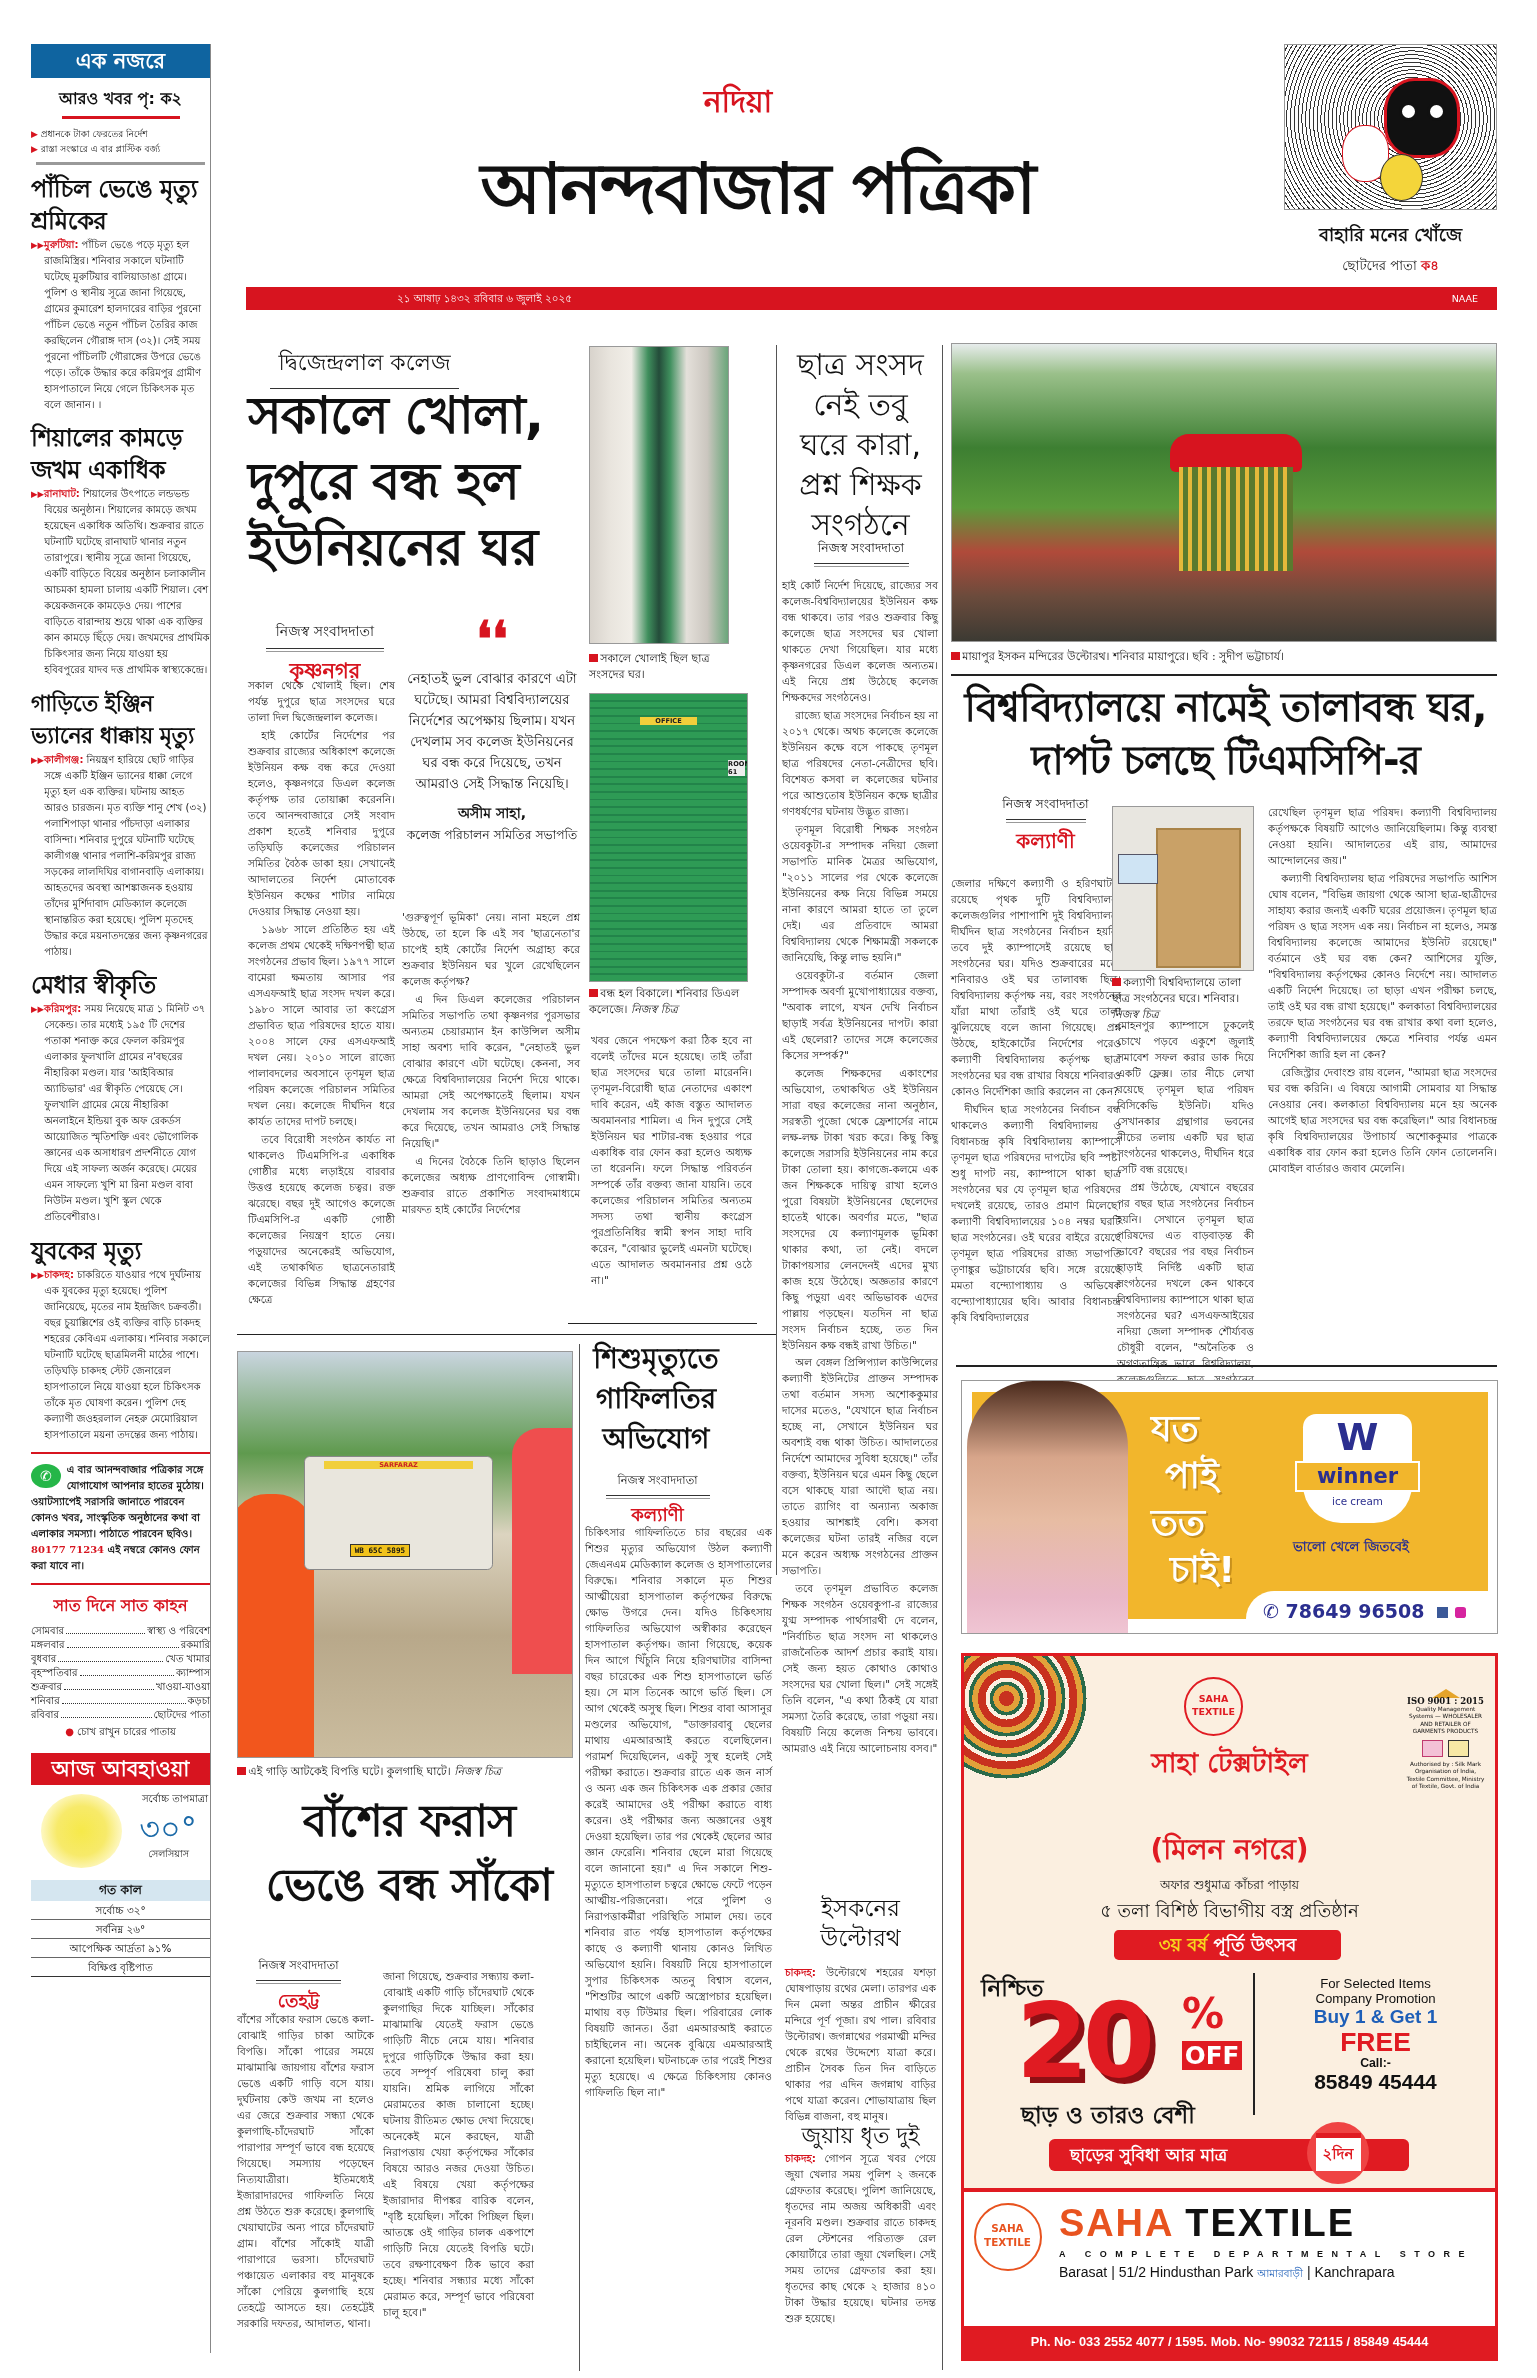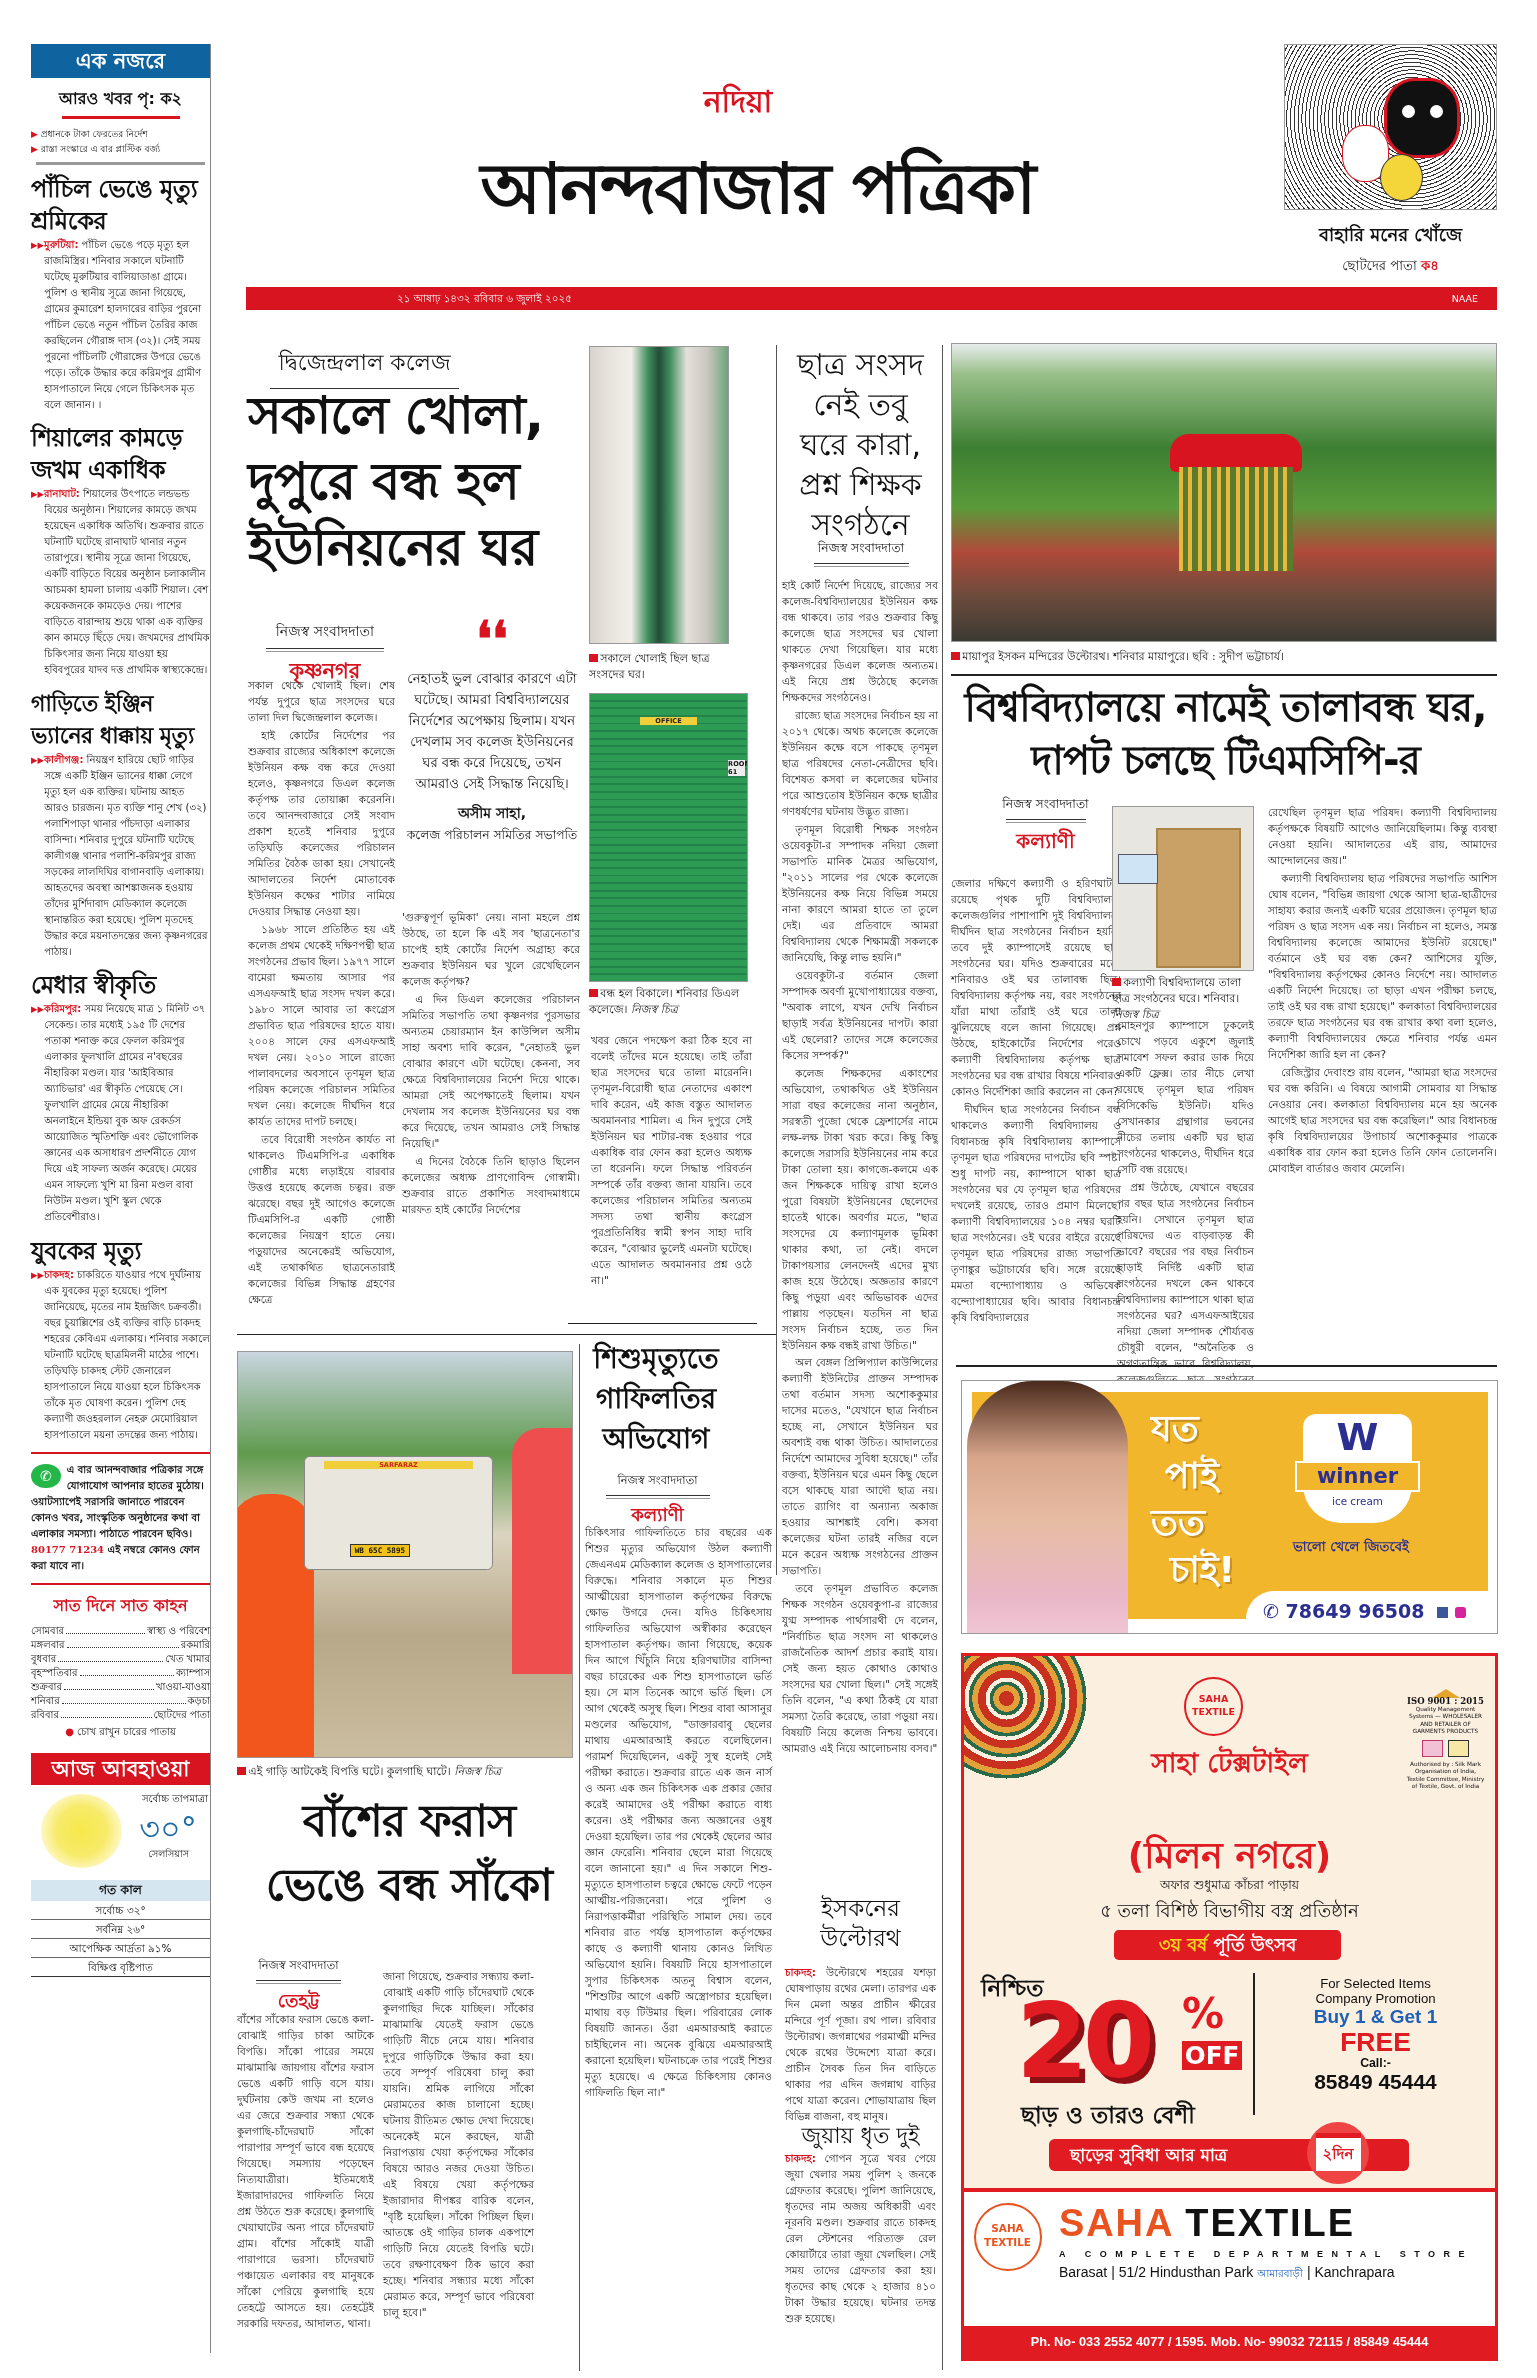--- a/index.html
+++ b/index.html
@@ -274,21 +274,21 @@
     <div style="width:28px;height:23px;margin:0 auto;border-bottom:9.5px solid #e5a42a;border-left:14px solid transparent;border-right:14px solid transparent;"></div>
     <div style="font-family:'DejaVu Serif',serif;font-weight:bold;font-size:8.5px;">ISO 9001 : 2015</div>
     <div>Quality Management Systems — WHOLESALER AND RETAILER OF GARMENTS PRODUCTS</div>
     <div style="display:flex;gap:5.7px;justify-content:center;margin:3.8px 0;">
         <span style="width:21px;height:17px;background:#f3c1d6;border:0.9px solid #c03a6e;"></span>
         <span style="width:21px;height:17px;background:#f7e8a5;border:0.9px solid #333;"></span>
       </div>
     <div>Authorised by : Silk Mark Organisation of India, Textile Committee, Ministry of Textile, Govt. of India</div>
   </div>
   <div style="position:absolute;left:0;width:100%;top:87px;text-align:center;color:#e01b22;font-weight:bold;font-size:26.5px;">সাহা টেক্সটাইল</div>
-  <div style="position:absolute;left:0;width:100%;top:172px;text-align:center;color:#e01b22;font-weight:bold;font-size:36px;">(মিলন নগরে)</div>
+  <div style="position:absolute;left:0;width:100%;top:172px;text-align:center;color:#e01b22;font-weight:bold;font-size:28px;">(মিলন নগরে)</div>
   <div style="position:absolute;left:0;width:100%;top:220px;text-align:center;font-size:12.3px;">অফার শুধুমাত্র কাঁচরা পাড়ায়</div>
   <div style="position:absolute;left:0;width:100%;top:241px;text-align:center;font-size:18px;">৫ তলা বিশিষ্ঠ বিভাগীয় বস্ত্র প্রতিষ্ঠান</div>
   <div style="position:absolute;left:150px;top:274px;width:227px;height:30px;background:#e01b22;border-radius:4.7px;text-align:center;line-height:30px;color:#fff;font-size:18px;font-weight:bold;">
     <span style="color:#f7d51d;">৩য় বর্ষ</span> <span>পূর্তি উৎসব</span>
   </div>
   <div style="position:absolute;left:17px;top:314px;font-size:23px;font-weight:bold;">নিশ্চিত</div>
   <div style="position:absolute;left:52px;top:333px;width:227px;height:104px;">
     <span style="position:absolute;left:0;top:-9.5px;font-size:104px;font-weight:900;color:#e01b22;letter-spacing:-5.7px;text-shadow:5.7px 5.7px 0 #8e0f14;">20</span>
     <span style="position:absolute;left:166px;top:0;font-size:42px;font-weight:900;color:#e01b22;">%</span>
     <span style="position:absolute;left:166px;top:52px;font-size:24.6px;font-weight:900;color:#fff;background:#e01b22;padding:0 2.8px;">OFF</span>

